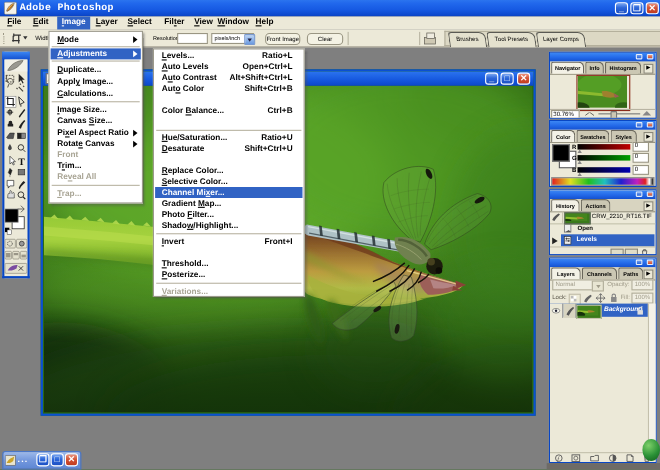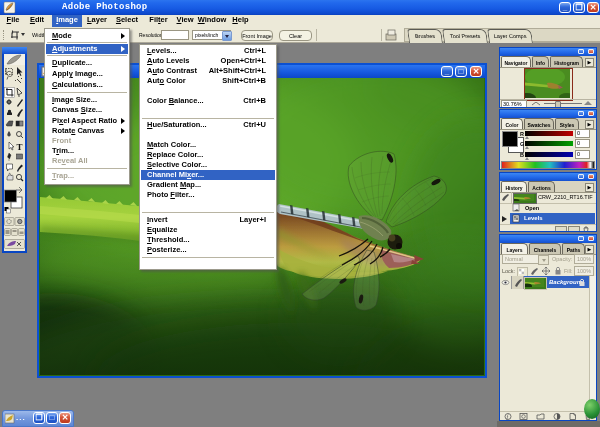--- a/index.html
+++ b/index.html
@@ -3,21 +3,21 @@
 <style>
 html,body{margin:0;padding:0;}
 body{width:600px;height:427px;overflow:hidden;position:relative;background:#7f7f7f;
   font-family:"Liberation Sans",sans-serif;}
 .abs{position:absolute;}
 svg{display:block;}
 .pal{overflow:hidden;}
 
 #titlebar{left:0;top:0;width:600px;height:15px;
   background:linear-gradient(180deg,#2b74ef 0%,#2168ec 20%,#1659e2 60%,#0d49cd 90%,#0a40bd 100%);}
-#titletext{left:18px;top:2px;color:#fff;font:bold 9px "Liberation Mono",monospace;letter-spacing:0.3px;margin-left:44px;}
+#titletext{left:18px;top:2px;color:#fff;font:bold 9px "Liberation Mono",monospace;letter-spacing:0.3px;}
 .capbtn{position:absolute;top:2px;width:12px;height:11px;border:1px solid #fff;border-radius:3px;
   background:linear-gradient(180deg,#7aa7f2,#2c66d9 45%,#1d51c4);color:#fff;font:bold 8px "Liberation Sans",sans-serif;
   text-align:center;line-height:10px;box-sizing:border-box;}
 .capbtn.close{background:linear-gradient(180deg,#ec9982,#d45437 45%,#bf3a1d);}
 #menubar{left:0;top:15px;width:600px;height:12px;background:#ece9d8;}
 .mitem{position:absolute;top:0;height:12px;line-height:12px;color:#000;font:bold 7.5px "Liberation Sans",sans-serif;text-align:center;}
 .mitem u{text-decoration:underline;}
 .msel{background:#3163c4;color:#fff;}
 #optbar{left:0;top:27px;width:600px;height:16px;background:#ece9d8;border-bottom:1px solid #aca899;box-sizing:border-box;}
 .obtn{position:absolute;height:11px;border:1px solid #9a9683;border-radius:2px;background:#f4f2e4;
@@ -378,76 +378,80 @@
     </div>
 <div class="msep" style="top:139px;"></div>
 <div class="mrow dis" style="top:142px;">
       <span class="lab"><u>T</u>rap...</span>
     </div>
 </div>
 
 <div class="menupanel" style="left:139px;top:44px;width:138px;height:226px;">
 <div class="mrow" style="top:1px;">
       <span class="lab"><u>L</u>evels...</span>
-      <span class="sc">Ctrl+L</span>
+      <span class="sc">Ratio+L</span>
     </div>
 <div class="mrow" style="top:11px;">
       <span class="lab"><u>A</u>uto Levels</span>
       <span class="sc">Open+Ctrl+L</span>
     </div>
 <div class="mrow" style="top:31px;">
       <span class="lab">Aut<u>o</u> Color</span>
       <span class="sc">Shift+Ctrl+B</span>
     </div>
 <div class="mrow" style="top:21px;">
       <span class="lab">A<u>u</u>to Contrast</span>
       <span class="sc">Alt+Shift+Ctrl+L</span>
     </div>
 <div class="mrow" style="top:51px;">
       <span class="lab">Color <u>B</u>alance...</span>
       <span class="sc">Ctrl+B</span>
     </div>
 <div class="msep" style="top:73px;"></div>
 <div class="mrow" style="top:75px;">
       <span class="lab"><u>H</u>ue/Saturation...</span>
-      <span class="sc">Ctrl+U</span>
-    </div>
-<div class="mrow" style="top:95px;">
-      <span class="lab"><u>M</u>atch Color...</span>
+      <span class="sc">Ratio+U</span>
+    </div>
+<div class="mrow" style="top:85px;">
+      <span class="lab"><u>D</u>esaturate</span>
+      <span class="sc">Shift+Ctrl+U</span>
     </div>
 <div class="mrow" style="top:115px;">
       <span class="lab"><u>S</u>elective Color...</span>
     </div>
 <div class="mrow" style="top:105px;">
       <span class="lab"><u>R</u>eplace Color...</span>
     </div>
 <div class="mrow hl" style="top:125px;">
       <span class="lab">Channel Mi<u>x</u>er...</span>
     </div>
 <div class="mrow" style="top:145px;">
       <span class="lab">Photo <u>F</u>ilter...</span>
     </div>
 <div class="mrow" style="top:135px;">
       <span class="lab">Gradient <u>M</u>ap...</span>
+    </div>
+<div class="mrow" style="top:155px;">
+      <span class="lab">Shado<u>w</u>/Highlight...</span>
     </div>
 <div class="msep" style="top:167px;"></div>
 <div class="mrow" style="top:170px;">
       <span class="lab"><u>I</u>nvert</span>
-      <span class="sc">Layer+I</span>
-    </div>
-<div class="mrow" style="top:180px;">
-      <span class="lab"><u>E</u>qualize</span>
+      <span class="sc">Front+I</span>
     </div>
 <div class="mrow" style="top:190px;">
       <span class="lab"><u>T</u>hreshold...</span>
     </div>
 <div class="mrow" style="top:200px;">
       <span class="lab"><u>P</u>osterize...</span>
     </div>
 <div class="msep" style="top:212px;"></div>
+<div class="mrow dis" style="top:215px;">
+      <span class="lab"><u>V</u>ariations...</span>
+    </div>
 </div>
 
 <div class="pal" style="top:47px;height:61px;">
  <div class="ptitle"></div>
  <div class="pbtn" style="right:12px;"></div>
     <div class="pbtn close" style="right:2px;"></div>
  <div class="ptabs" style="top:8px;"></div>
  <div class="ptab on" style="left:1px;width:30px;top:8px;">Navigator</div>
  <div class="ptab" style="left:32px;width:17px;top:8px;">Info</div>
  <div class="ptab" style="left:50px;width:33px;top:8px;">Histogram</div>

